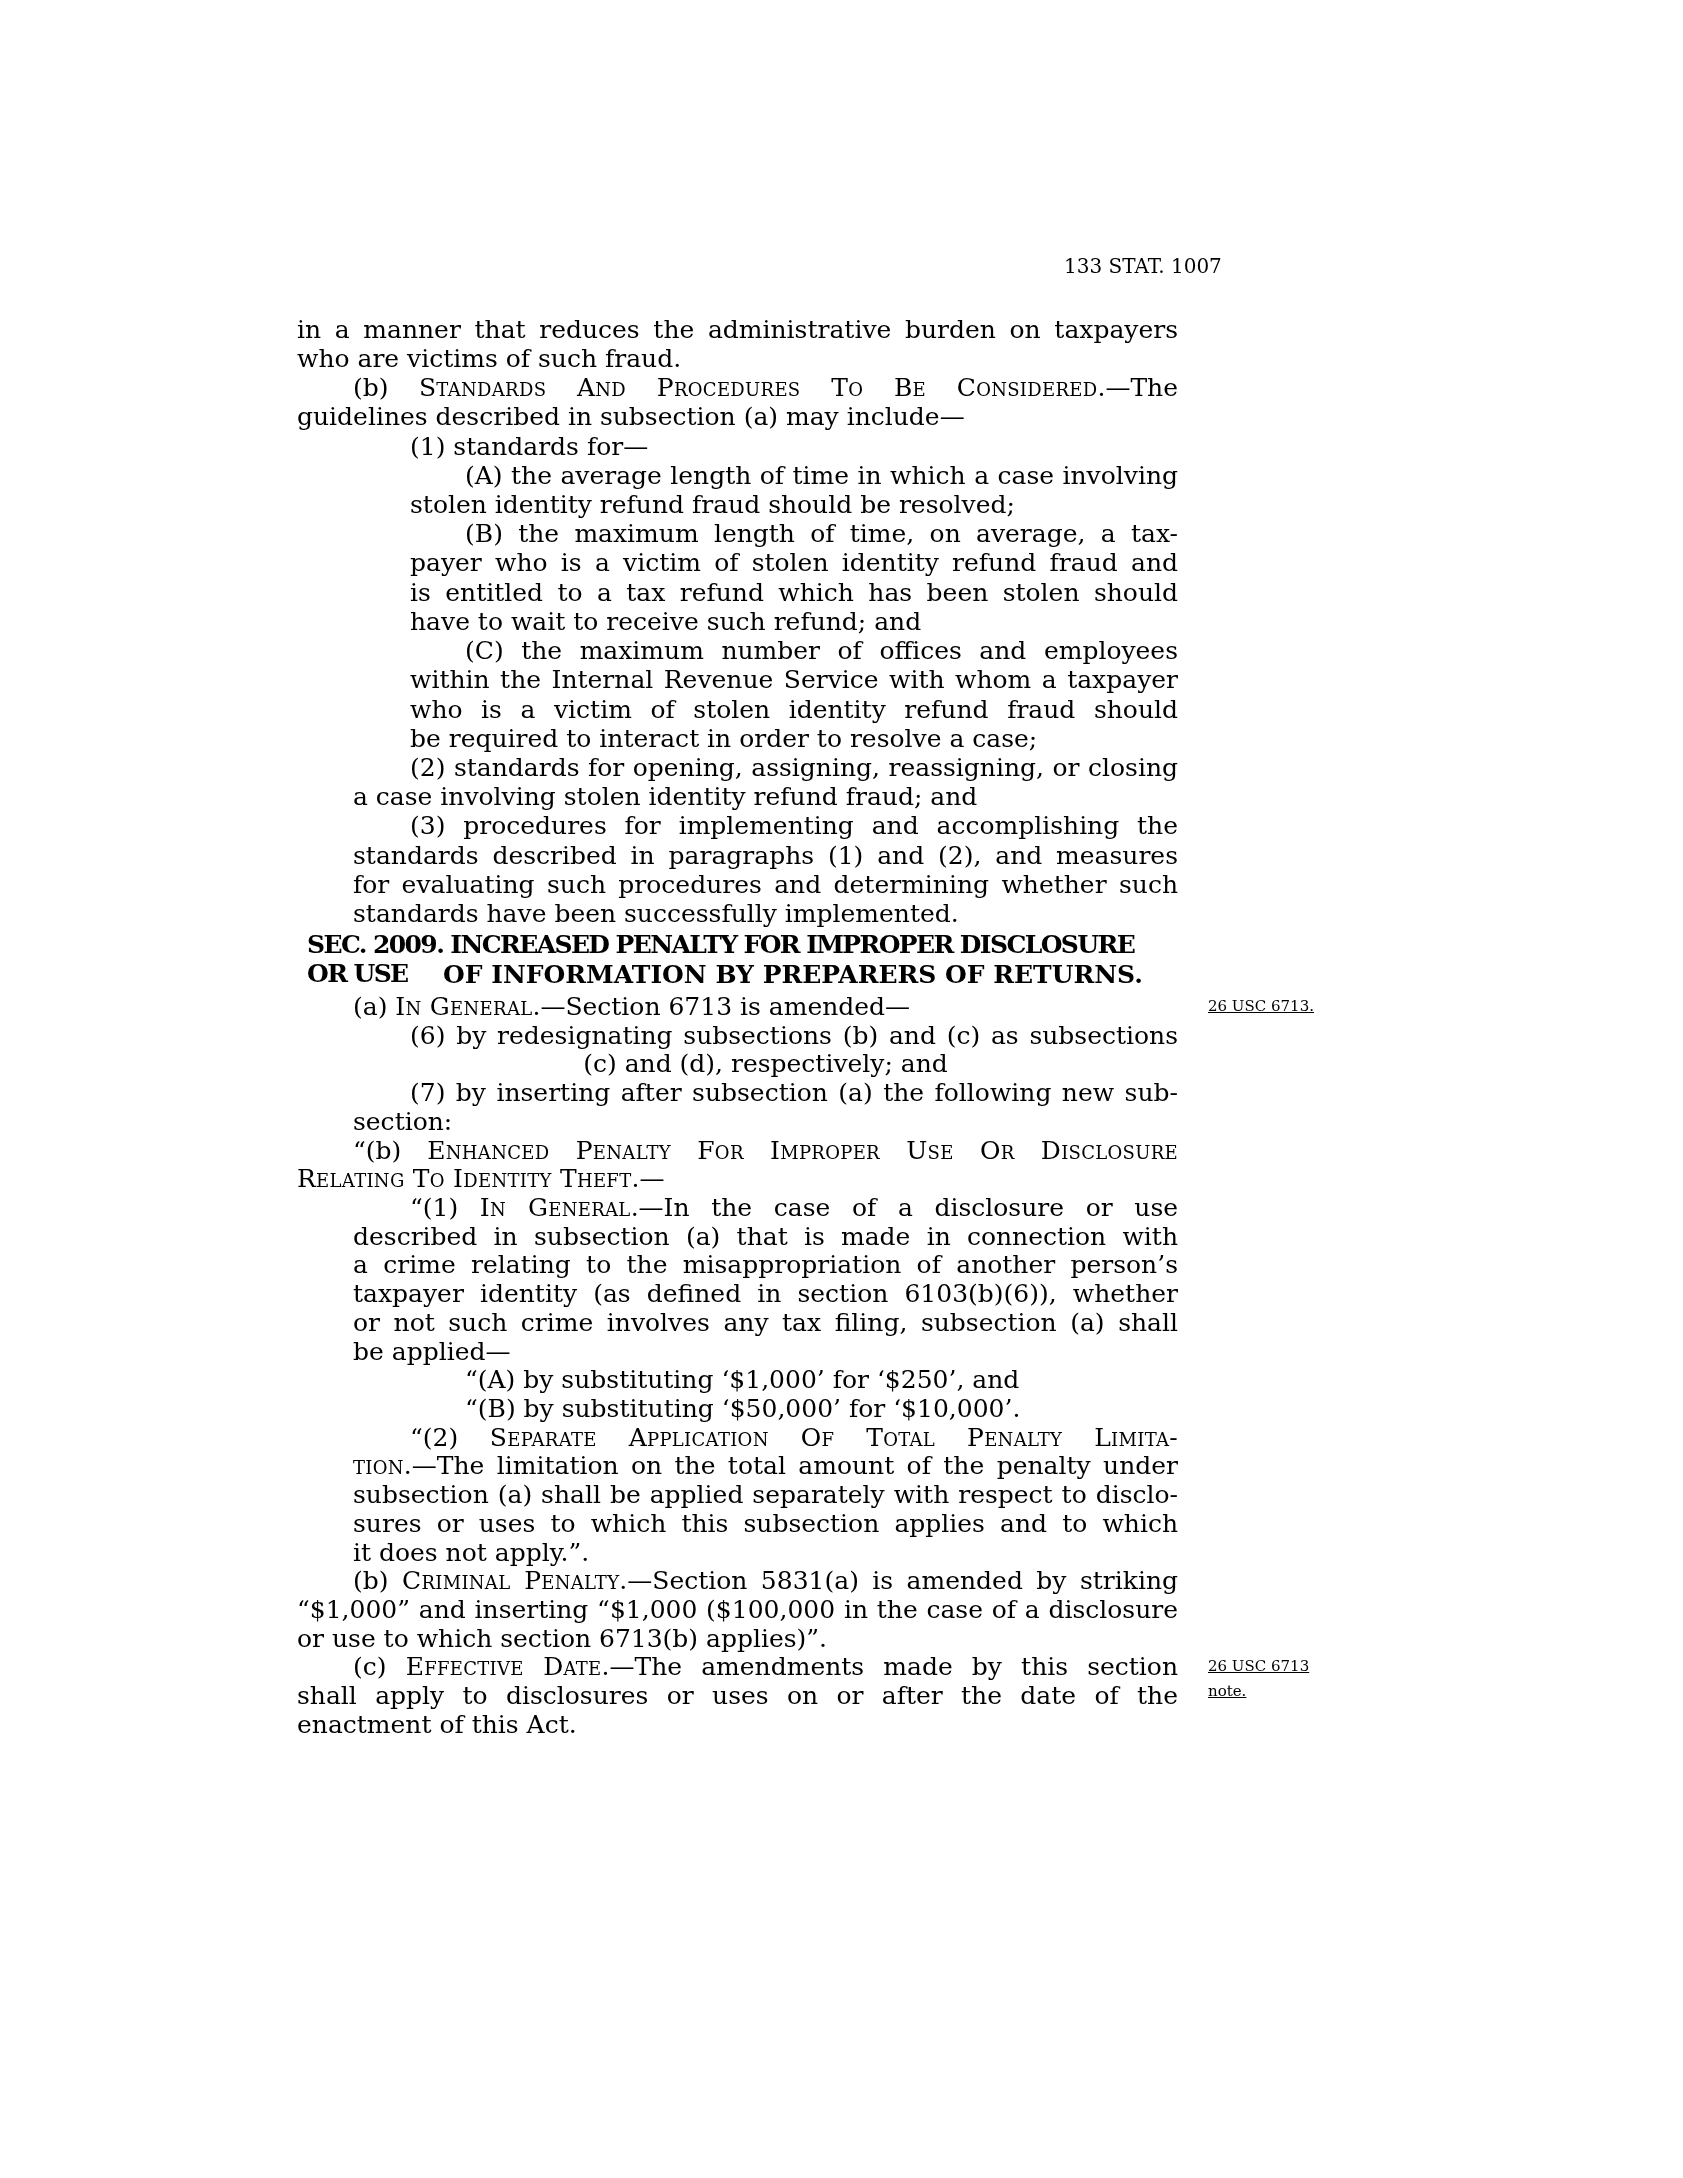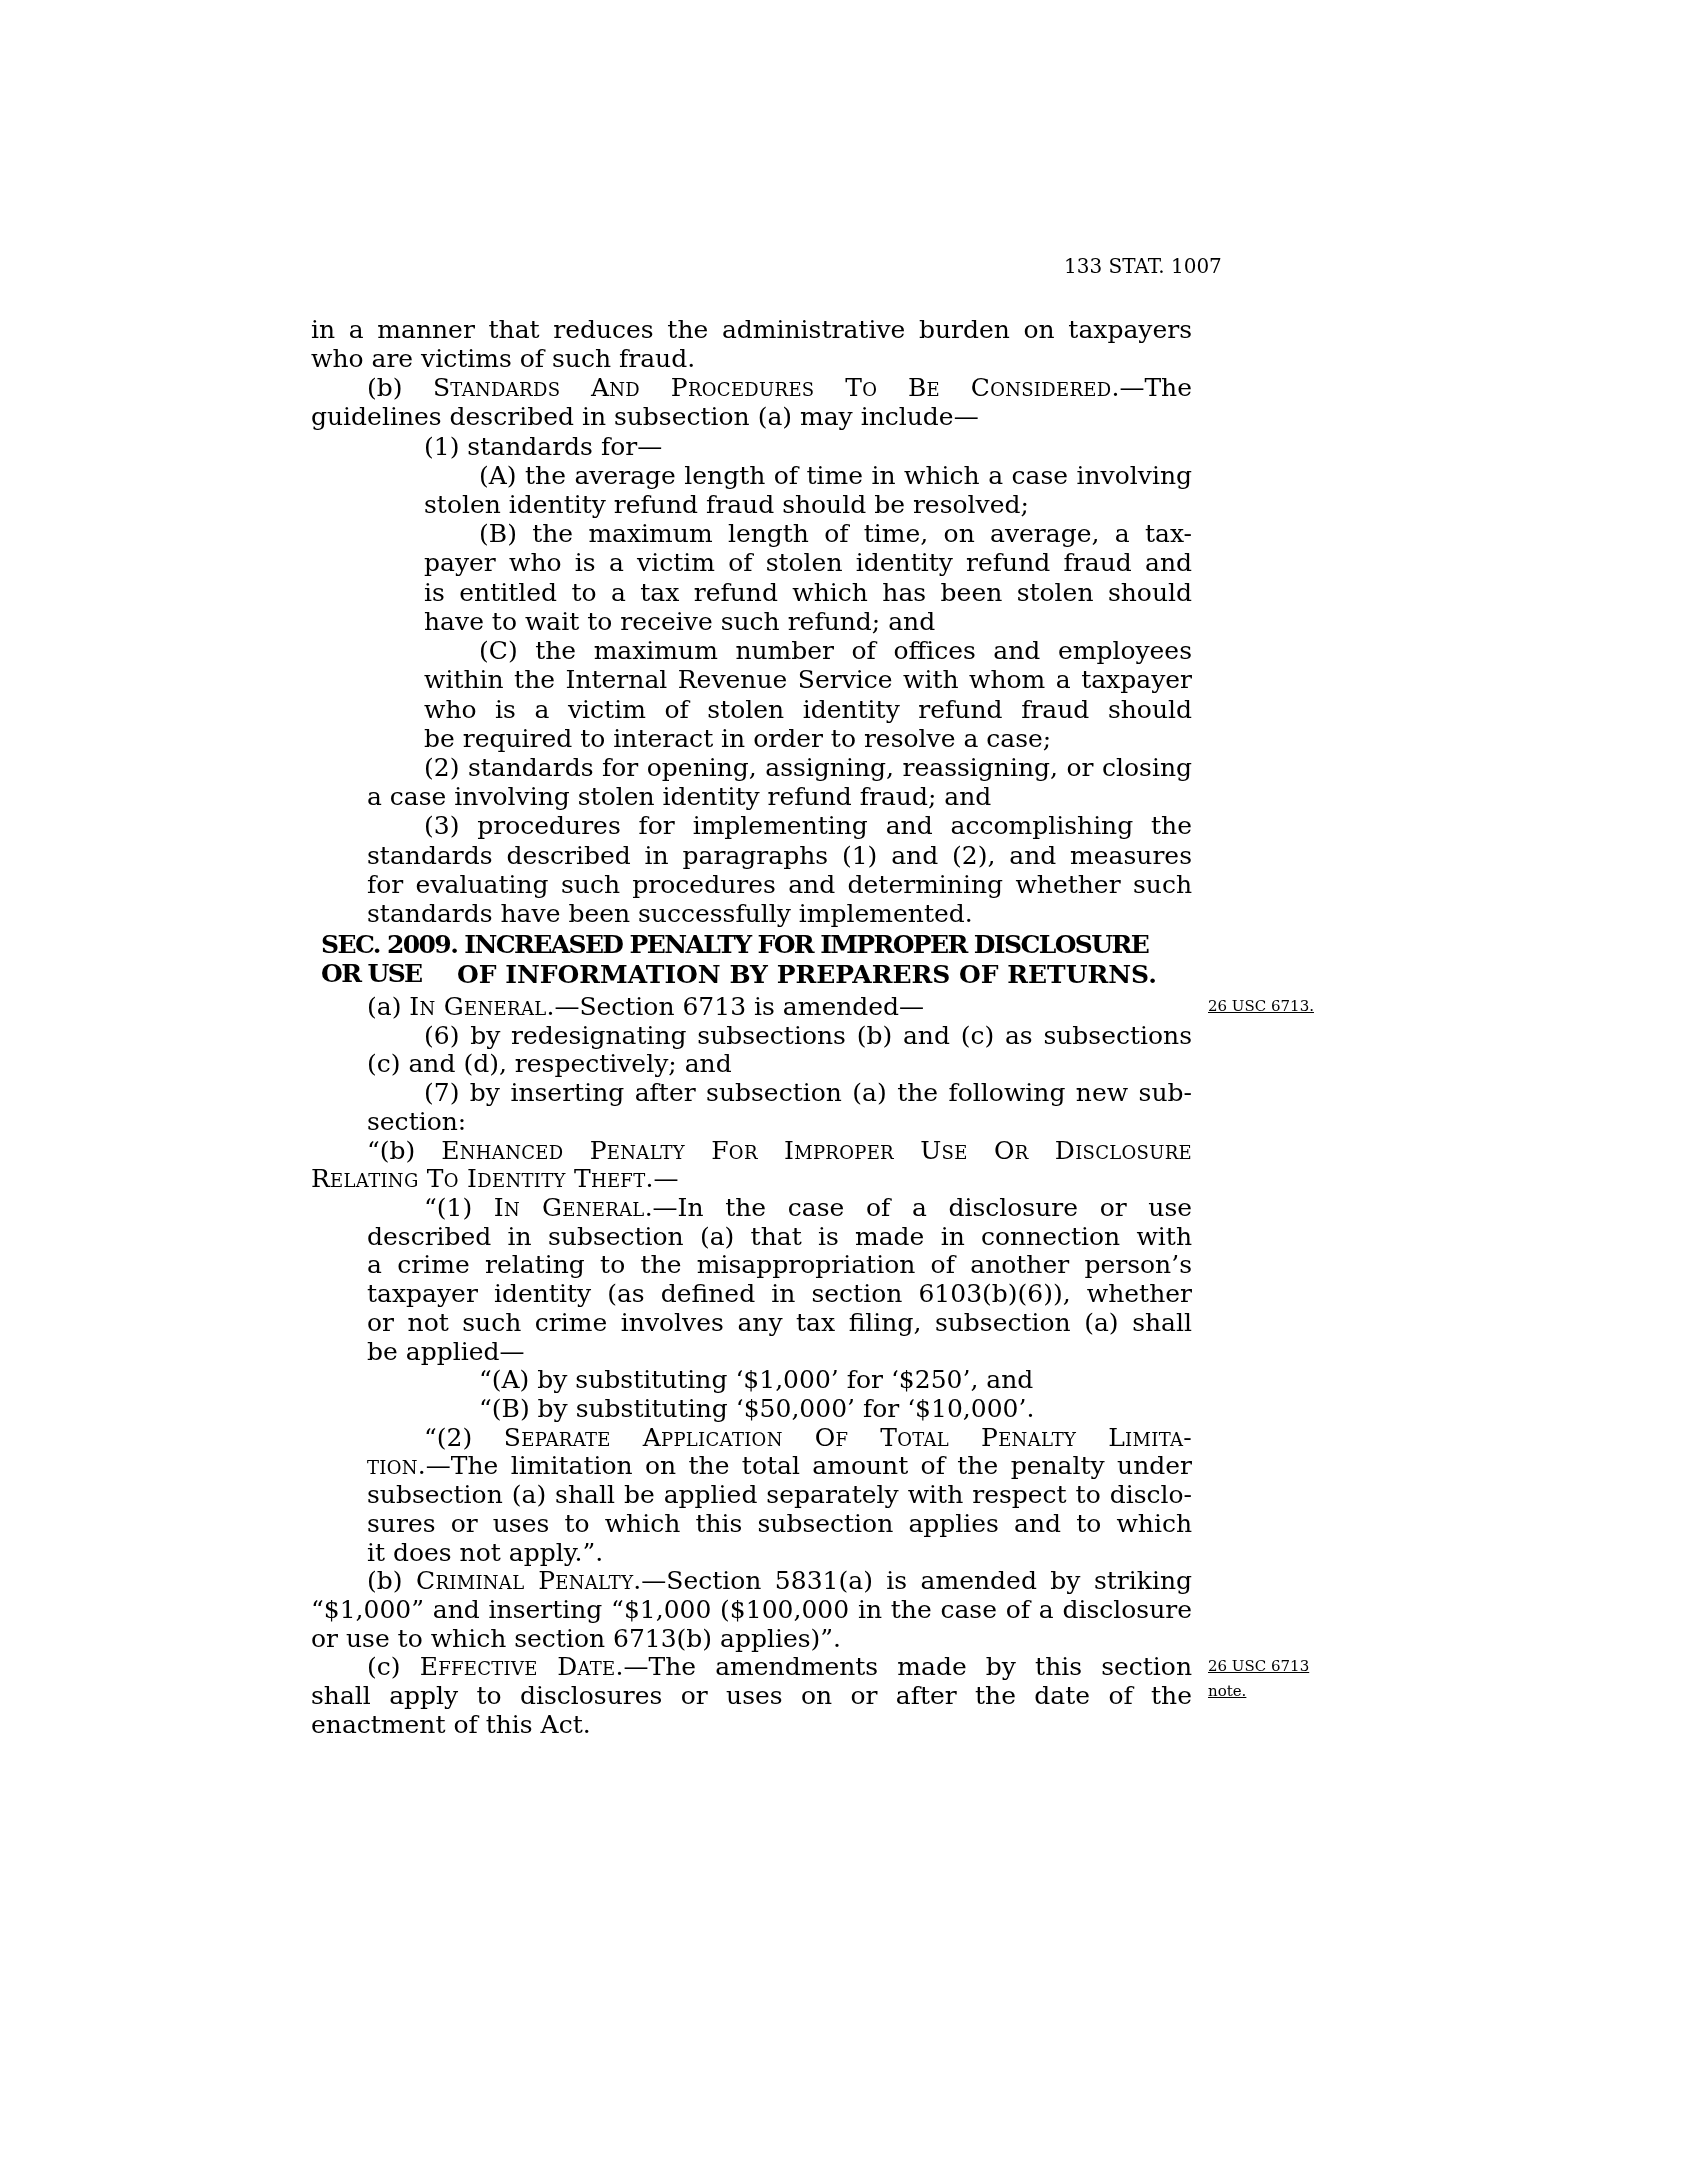--- a/index.html
+++ b/index.html
@@ -34,21 +34,20 @@
   }
   .line {
     position: absolute;
     left: 297px;
     width: 881px;
     box-sizing: border-box;
     font-size: 25px;
     line-height: 29px;
     height: 30px;
     overflow: visible;
-    margin-left: 14px;
   }
   .line.j {
     text-align: justify;
     text-align-last: justify;
   }
   .line.h {
     font-weight: bold;
     font-size: 25px;
   }
   .sc {
@@ -88,21 +87,21 @@
       <div class="line j" style="top: 753px; padding-left: 113px;"><span class="">(2) standards for opening, assigning, reassigning, or closing</span></div>
       <div class="line" style="top: 782px; padding-left: 56px;"><span class="">a case involving stolen identity refund fraud; and</span></div>
       <div class="line j" style="top: 811px; padding-left: 113px;"><span class="">(3) procedures for implementing and accomplishing the</span></div>
       <div class="line j" style="top: 841px; padding-left: 56px;"><span class="">standards described in paragraphs (1) and (2), and measures</span></div>
       <div class="line j" style="top: 870px; padding-left: 56px;"><span class="">for evaluating such procedures and determining whether such</span></div>
       <div class="line" style="top: 899px; padding-left: 56px;"><span class="">standards have been successfully implemented.</span></div>
       <div class="line h" style="top: 930px; padding-left: 10px; letter-spacing: -1.6px;"><span class="">SEC. 2009. INCREASED PENALTY FOR IMPROPER DISCLOSURE OR USE</span></div>
       <div class="line h" style="top: 960px; padding-left: 146px;"><span class="">OF INFORMATION BY PREPARERS OF RETURNS.</span></div>
       <div class="line" style="top: 992px; padding-left: 56px;"><span class="">(a) </span><span class="sc">In General</span><span class="">.—Section 6713 is amended—</span></div>
       <div class="line j" style="top: 1021px; padding-left: 113px;"><span class="">(6) by redesignating subsections (b) and (c) as subsections</span></div>
-      <div class="line" style="top: 1049px; padding-left: 56px;"><span class="">(c) and (d), respectively; and</span></div>
+      <div class="line" style="top: 1049px; padding-left: 56px; text-align: center;"><span class="">(c) and (d), respectively; and</span></div>
       <div class="line j" style="top: 1078px; padding-left: 113px;"><span class="">(7) by inserting after subsection (a) the following new sub-</span></div>
       <div class="line" style="top: 1107px; padding-left: 56px;"><span class="">section:</span></div>
       <div class="line j" style="top: 1136px; padding-left: 56px;"><span class="">“(b) </span><span class="sc">Enhanced Penalty For Improper Use Or Disclosure</span></div>
       <div class="line" style="top: 1164px; padding-left: 0px;"><span class="sc">Relating To Identity Theft</span><span class="">.—</span></div>
       <div class="line j" style="top: 1193px; padding-left: 113px;"><span class="">“(1) </span><span class="sc">In General</span><span class="">.—In the case of a disclosure or use</span></div>
       <div class="line j" style="top: 1222px; padding-left: 56px;"><span class="">described in subsection (a) that is made in connection with</span></div>
       <div class="line j" style="top: 1250px; padding-left: 56px;"><span class="">a crime relating to the misappropriation of another person’s</span></div>
       <div class="line j" style="top: 1279px; padding-left: 56px;"><span class="">taxpayer identity (as defined in section 6103(b)(6)), whether</span></div>
       <div class="line j" style="top: 1308px; padding-left: 56px;"><span class="">or not such crime involves any tax filing, subsection (a) shall</span></div>
       <div class="line" style="top: 1337px; padding-left: 56px;"><span class="">be applied—</span></div>

